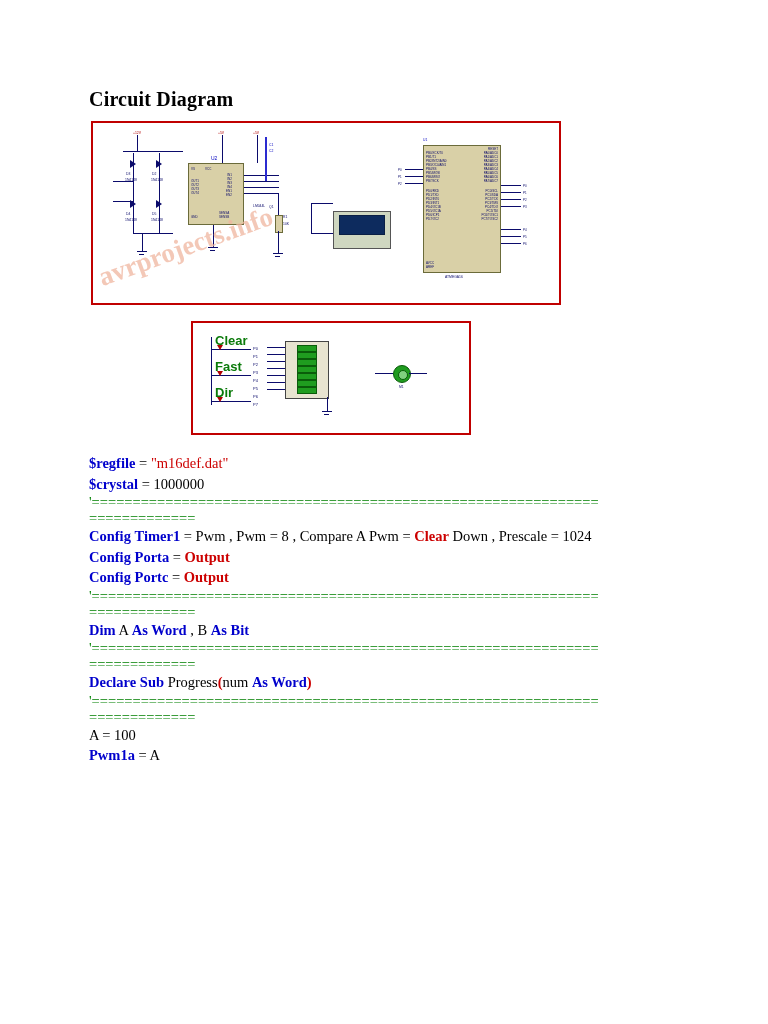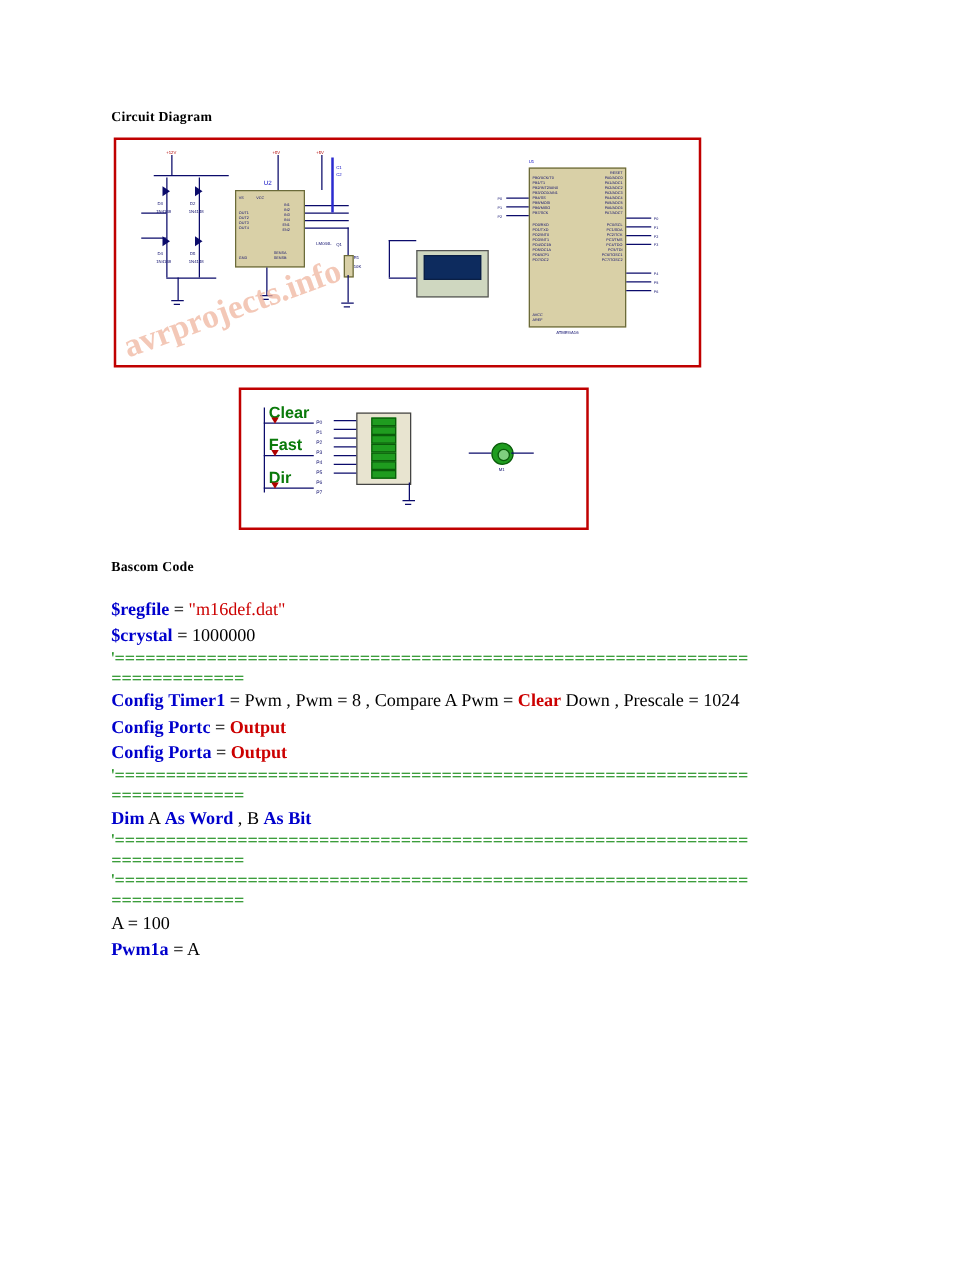--- a/index.html
+++ b/index.html
@@ -23,21 +23,21 @@
     background: #fff;
   }
   .content {
     position: absolute;
     left: 89px;
     top: 88px;
     width: 580px;
   }
   h2.section-title {
     font-family: "Liberation Serif", serif;
-    font-size: 11px;
+    font-size: 20px;
     font-weight: bold;
     margin: 0 0 10px 0;
     letter-spacing: .2px;
   }
 
   
   .fig1 {
     position: relative;
     width: 466px;
     height: 180px;
@@ -412,35 +412,35 @@
       <div class="motor" style="left:200px; top:42px;">
         <div class="motor-inner"></div>
       </div>
       <div class="wire h" style="left:182px; top:50px; width:18px;"></div>
       <div class="wire h" style="left:216px; top:50px; width:18px;"></div>
       <div class="tiny" style="left:206px; top:62px;">M1</div>
     </div>
 
     <div class="watermark">avrprojects.info</div>
 
-    <h2 class="section-title" style="margin-top:24px;">Bascom Code</h2>
 
     <div class="code" id="code-block">
         <div class="line"><span class="kw">$regfile</span><span class="plain"> = </span><span class="str">"m16def.dat"</span></div>
         <div class="line"><span class="kw">$crystal</span><span class="plain"> = </span><span class="plain">1000000</span></div>
         <div class="sep">'==============================================================</div>
         <div class="sep">=============</div>
         <div class="line"><span class="kw">Config</span><span class="plain"> </span><span class="kw">Timer1</span><span class="plain"> = </span><span class="plain">Pwm</span><span class="plain"> , Pwm </span><span class="plain">= </span><span class="plain">8</span><span class="plain"> , Compare A Pwm </span><span class="plain">= </span><span class="kw2">Clear</span><span class="plain"> Down , Prescale </span><span class="plain">=</span><span class="plain"> 1024</span></div>
+        <div class="line"><span class="kw">Config</span><span class="plain"> </span><span class="kw">Porta</span><span class="plain"> = </span><span class="kw2">Output</span></div>
         <div class="line"><span class="kw">Config</span><span class="plain"> </span><span class="kw">Portc</span><span class="plain"> = </span><span class="kw2">Output</span></div>
-        <div class="line"><span class="kw">Config</span><span class="plain"> </span><span class="kw">Porta</span><span class="plain"> = </span><span class="kw2">Output</span></div>
         <div class="sep">'==============================================================</div>
         <div class="sep">=============</div>
         <div class="line"><span class="kw">Dim</span><span class="plain"> A </span><span class="kw">As Word</span><span class="plain"> , B </span><span class="kw">As Bit</span></div>
         <div class="sep">'==============================================================</div>
         <div class="sep">=============</div>
+        <div class="line"><span class="kw">Declare Sub</span><span class="plain"> Progress</span><span class="kw2">(</span><span class="plain">num </span><span class="kw">As Word</span><span class="kw2">)</span></div>
         <div class="sep">'==============================================================</div>
         <div class="sep">=============</div>
         <div class="line"><span class="plain">A = 100</span></div>
         <div class="line"><span class="kw">Pwm1a</span><span class="plain"> = </span><span class="plain">A</span></div>
       </div>
 
   </div>
 </div>
 
 </body></html>

